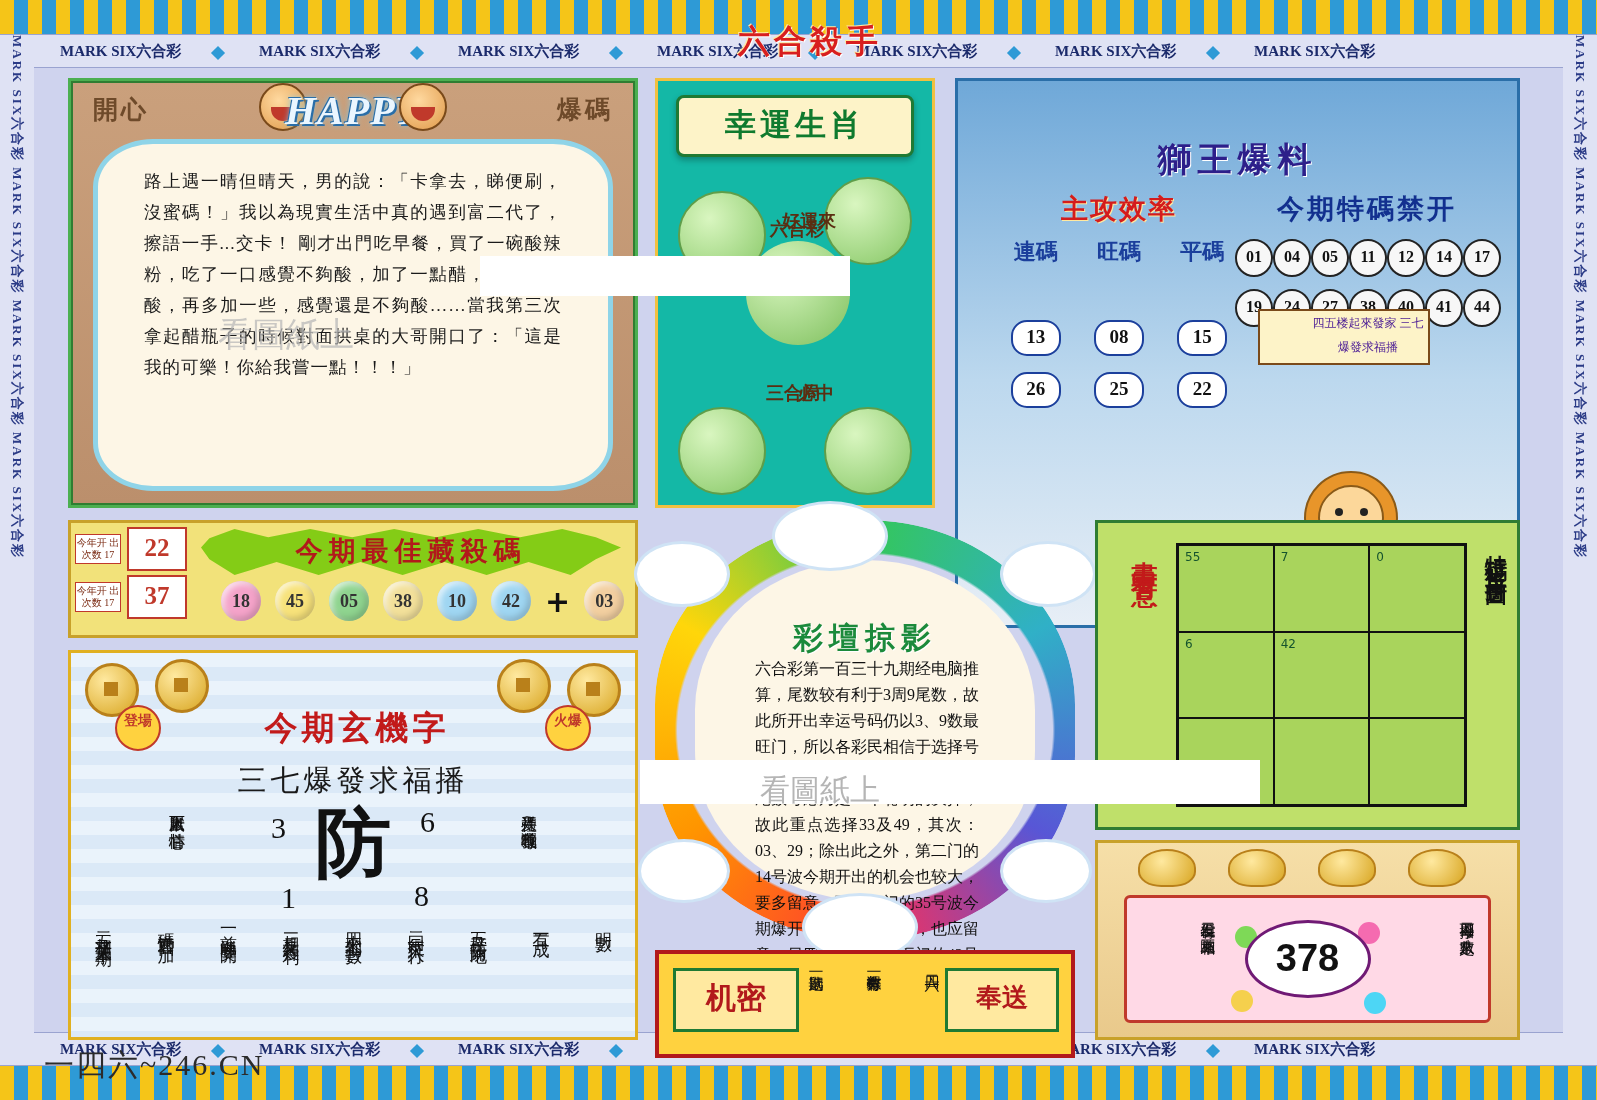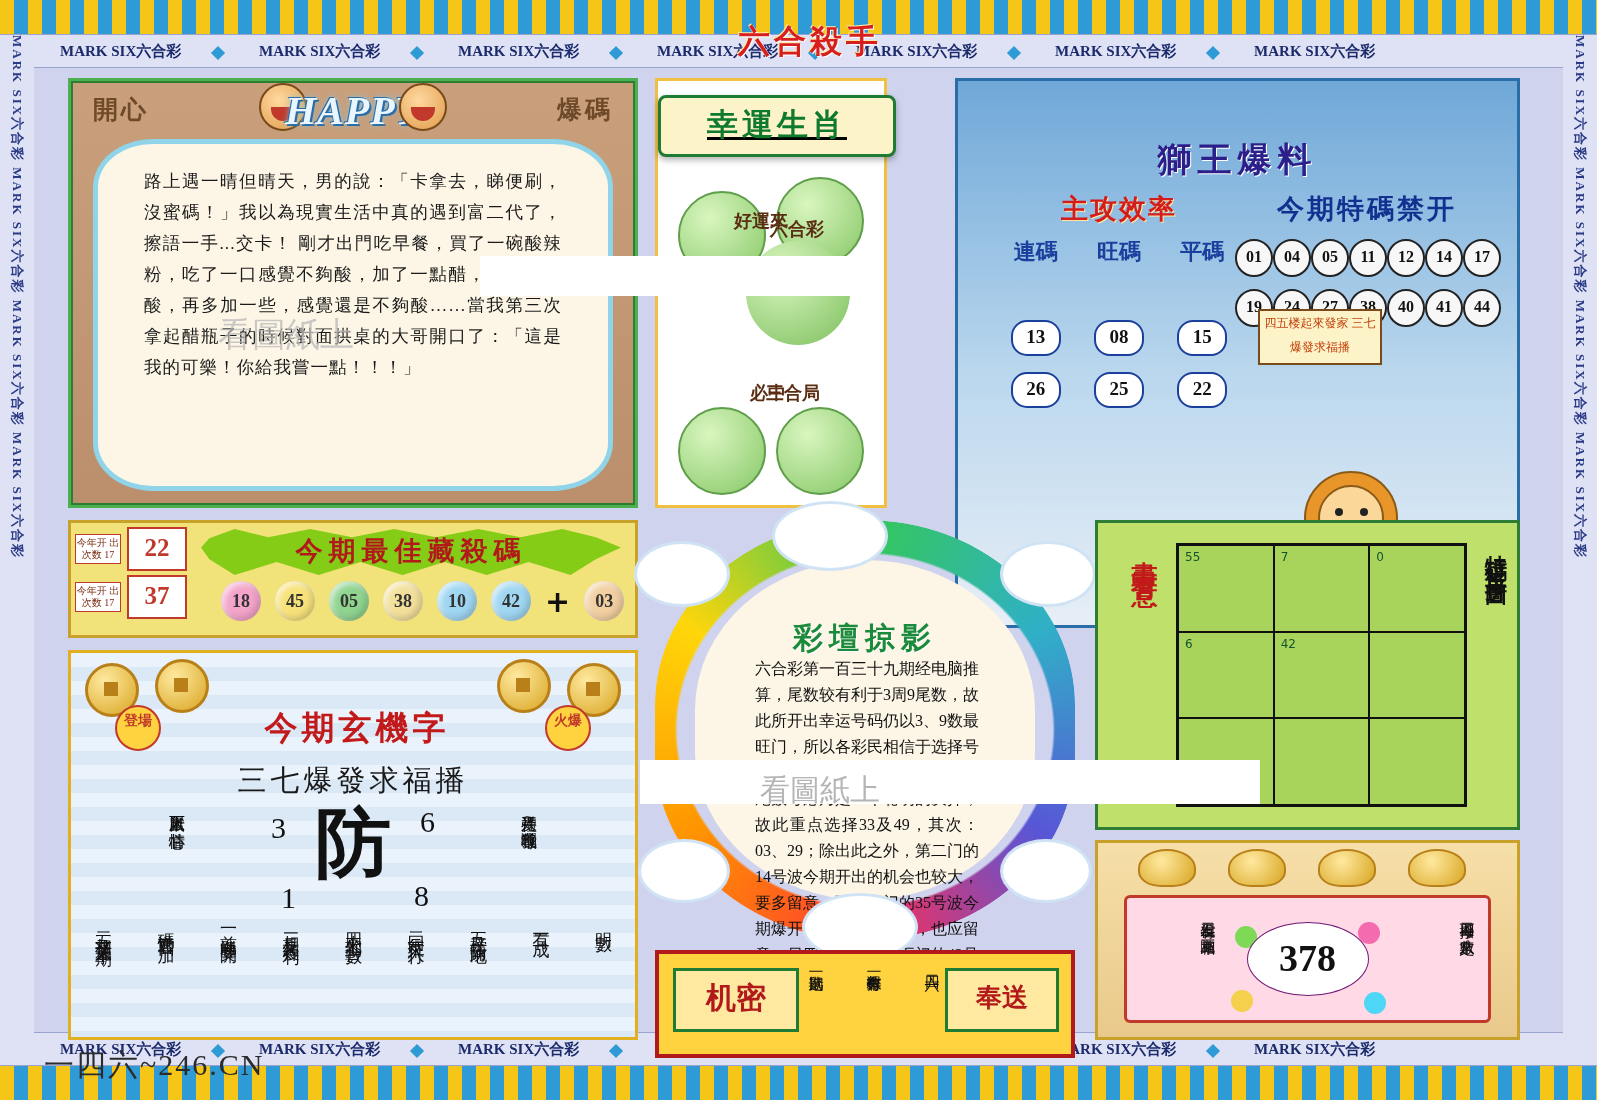--- a/index.html
+++ b/index.html
@@ -85,22 +85,22 @@
   #joke .jtext{
     position:absolute;left:46px;top:22px;right:46px;
     font-family:"Liberation Serif",serif;font-size:17.5px;line-height:31px;
     color:#1a1a1a;letter-spacing:1px;text-align:justify;
   }
   #joke .watermark{
     position:absolute;left:120px;top:168px;font-size:34px;color:#b9b9b9;
     font-family:"Liberation Serif",serif;opacity:.75;}
 
   
-  #lucky{left:655px;top:78px;width:232px;height:430px;
-    background:#ffffff;border:3px solid #f0c040;text-decoration:underline;}
+  #lucky{left:655px;top:78px;width:280px;height:430px;
+    background:#14b8a6;border:3px solid #f0c040;}
   #lucky .lk-title{
     margin:14px auto 0;width:232px;height:56px;border-radius:8px;
     background:#fdf3c8;border:3px solid #1f7a33;
     font-family:"Liberation Serif",serif;font-weight:bold;font-size:31px;
     color:#0f7a2e;text-align:center;line-height:54px;letter-spacing:4px;
     box-shadow:0 3px 6px rgba(0,0,0,.3);}
   #lucky .zbubble{
     position:absolute;width:84px;height:84px;border-radius:50%;
     background:radial-gradient(circle at 35% 30%,#d9f6c0,#86c765);
     border:2px solid #5f9e4a;}
@@ -132,22 +132,22 @@
   #lion .num-grid{position:absolute;left:36px;top:228px;width:250px;}
   #lion .num-grid .row{display:flex;justify-content:space-around;margin-bottom:16px;margin-top:11px;}
   #lion .ball{width:46px;height:32px;border-radius:16px;background:#fff;
     border:2px solid #1b3f9c;color:#111;font-weight:bold;font-size:19px;
     text-align:center;line-height:30px;font-family:"Liberation Serif",serif;}
   #lion .bancode{position:absolute;right:16px;top:158px;width:266px;}
   #lion .bancode .row{display:flex;justify-content:space-between;margin-bottom:12px;}
   #lion .bancode .ball{width:34px;height:34px;border-radius:50%;border:2px solid #222;
     background:#f7f7f7;font-size:16px;line-height:32px;}
   #lion .memo{position:absolute;left:300px;top:228px;width:120px;height:52px;
-    border:2px solid #7a4a1a;background:#fdf3c8;font-size:12px;color:#c2410c;
-    font-family:"Liberation Serif",serif;line-height:24px;text-align:center;}
+    border:2px solid #7a4a1a;background:#fdf3c8;font-size:12px;color:#4c1d95;
+    font-family:"Liberation Serif",serif;line-height:24px;text-align:center;padding-left:48px;}
   .lionfig{position:absolute;right:18px;bottom:6px;width:210px;height:175px;}
 
   
   #best{left:68px;top:520px;width:570px;height:118px;background:#f2e27a;
     border:3px solid #c8a12a;}
   #best .burst{
     position:absolute;left:130px;top:6px;width:420px;height:46px;
     background:#84cc16;text-align:center;line-height:44px;
     font-family:"Liberation Serif",serif;font-weight:bold;font-size:27px;
     color:#b2191b;letter-spacing:6px;
@@ -254,22 +254,22 @@
   #bonus .ing{position:absolute;top:6px;width:54px;height:34px;border-radius:50% 50% 40% 40%;
     background:radial-gradient(circle at 40% 30%,#ffe9a0,#d8a520);border:2px solid #b9801a;}
   #bonus .card{position:absolute;left:26px;top:52px;right:26px;bottom:14px;
     background:#ffd9e6;border:3px solid #c0392b;border-radius:6px;}
   #bonus .lcol,#bonus .rcol{position:absolute;top:14px;bottom:14px;width:82px;
     font-family:"Liberation Serif",serif;font-size:15px;color:#111;line-height:22px;
     writing-mode:vertical-rl;text-orientation:upright;}
   #bonus .lcol{left:10px;}
   #bonus .rcol{right:10px;}
   #bonus .ovalnum{position:absolute;left:50%;top:50%;transform:translate(-50%,-50%);
-    width:120px;height:72px;border-radius:50%;background:#fff;border:1px solid #701a75;
-    text-align:center;line-height:70px;font-family:Liberation Serif, serif;
+    width:120px;height:72px;border-radius:50%;background:#fff;border:3px solid #701a75;
+    text-align:center;line-height:70px;font-family:Liberation Sans, sans-serif;
     font-size:38px;font-weight:bold;color:#111;}
   #bonus .mball{position:absolute;width:22px;height:22px;border-radius:50%;}
 
   
   .wm-big{position:absolute;left:40px;bottom:44px;width:1000px;height:110px;
     font-family:"Liberation Serif",serif;font-weight:bold;font-size:92px;color:#e8342a;
     letter-spacing:2px;text-shadow:2px 2px 0 #fff;white-space:nowrap;z-index:60;}
   .wm-sub{position:absolute;left:44px;bottom:14px;font-family:"Liberation Serif",serif;
     font-size:30px;color:#2b2b2b;letter-spacing:2px;z-index:60;}
   .wm-strip{position:absolute;left:480px;top:256px;width:370px;height:40px;background:#fff;

